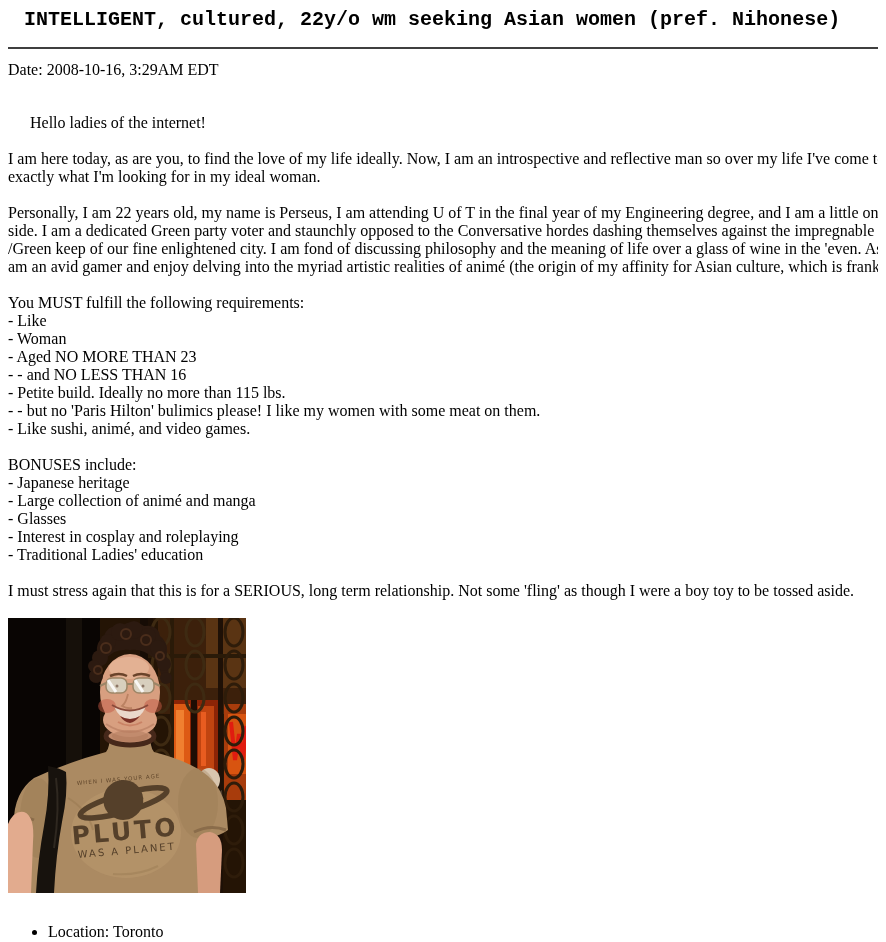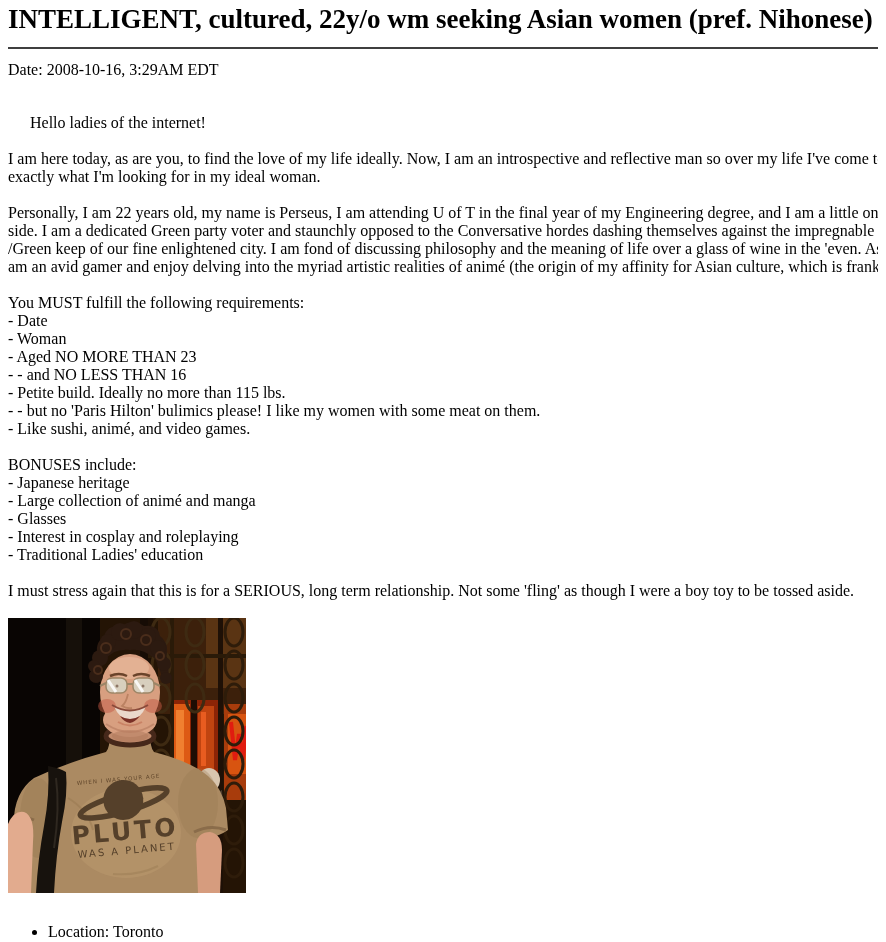--- a/index.html
+++ b/index.html
@@ -4,24 +4,25 @@
 <style>
   html, body { overflow: hidden; }
   body {
     margin: 6px 8px;
     background: #ffffff;
     color: #000000;
     font-family: "Liberation Serif", "DejaVu Serif", serif;
     font-size: 16px;
   }
   .post-title {
-    font-size: 27px;
+    font-size: 20px;
     font-weight: bold;
-    margin: 2px 0 0 0;
+    margin: 2px 0 0 16px;
     line-height: 23px;
+    font-family: Liberation Mono, monospace;
   }
   .title-divider {
     border: 0;
     border-top: 2px solid #3f3f3f;
     margin: 16px 0 0 0;
   }
   .post-date { margin-top: 12px; line-height: 18px; }
   .post-body p { margin: 18px 0; line-height: 18px; }
   .post-body > p:first-child { margin-top: 35px; margin-left: 22px; }
   .ln { display: block; white-space: nowrap; }
@@ -51,21 +52,21 @@
 
     <p>
       <span class="ln">Personally, I am 22 years old, my name is Perseus, I am attending U of T in the final year of my Engineering degree, and I am a little on the chubby</span>
       <span class="ln">side. I am a dedicated Green party voter and staunchly opposed to the Conversative hordes dashing themselves against the impregnable Liberal/NDP</span>
       <span class="ln">/Green keep of our fine enlightened city. I am fond of discussing philosophy and the meaning of life over a glass of wine in the 'even. As hobbies go, I</span>
       <span class="ln">am an avid gamer and enjoy delving into the myriad artistic realities of animé (the origin of my affinity for Asian culture, which is frankly superior).</span>
     </p>
 
     <p>
       <span class="ln">You MUST fulfill the following requirements:</span>
-      <span class="ln">- Date</span>
+      <span class="ln">- Like</span>
       <span class="ln">- Woman</span>
       <span class="ln">- Aged NO MORE THAN 23</span>
       <span class="ln">- - and NO LESS THAN 16</span>
       <span class="ln">- Petite build. Ideally no more than 115 lbs.</span>
       <span class="ln">- - but no 'Paris Hilton' bulimics please! I like my women with some meat on them.</span>
       <span class="ln">- Like sushi, animé, and video games.</span>
     </p>
 
     <p>
       <span class="ln">BONUSES include:</span>

